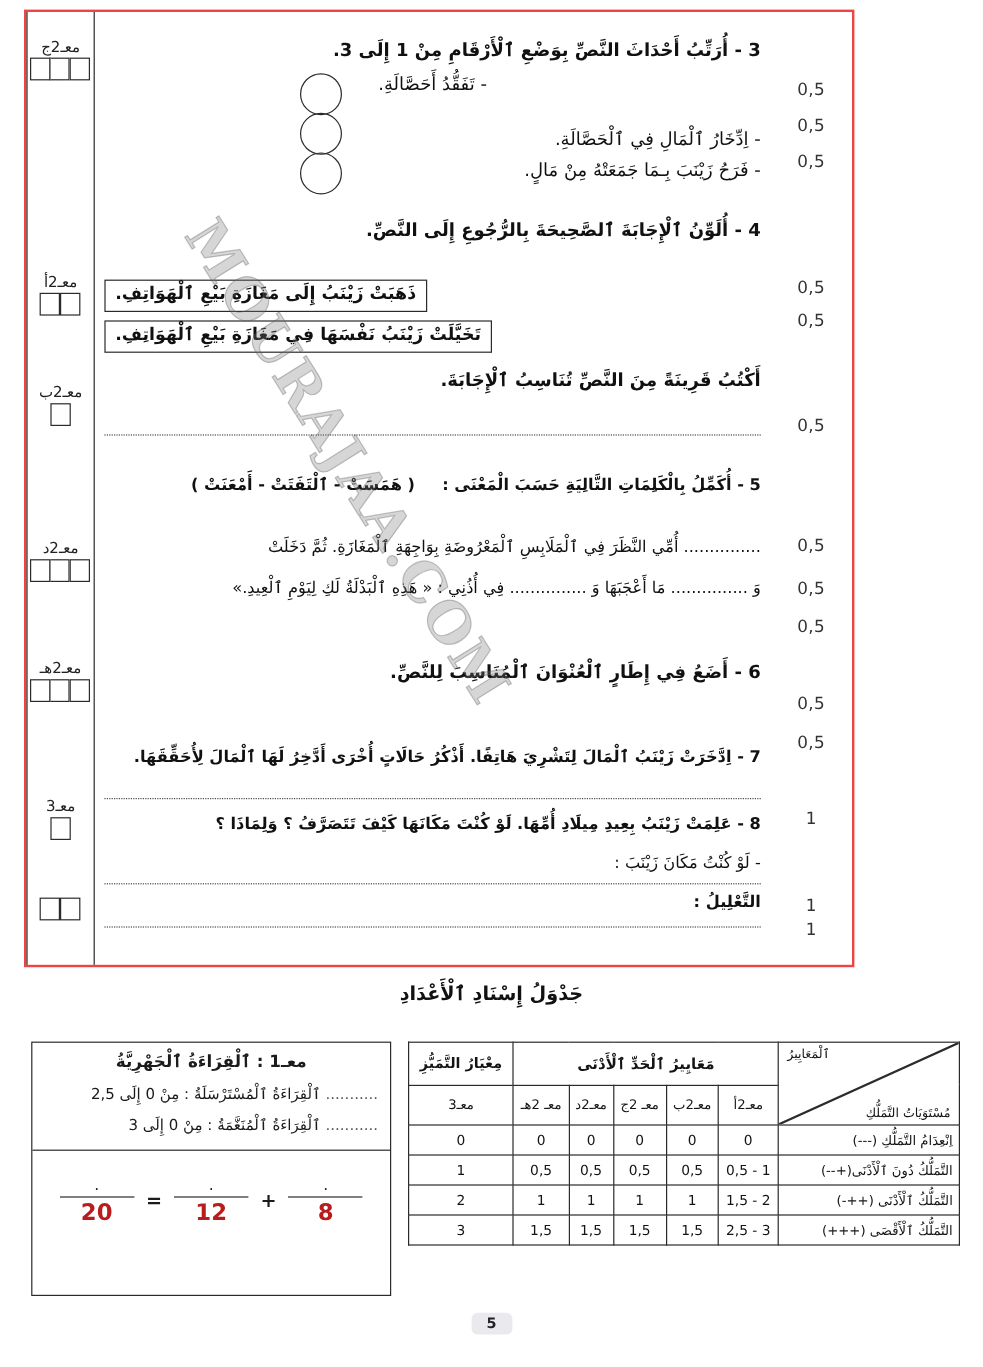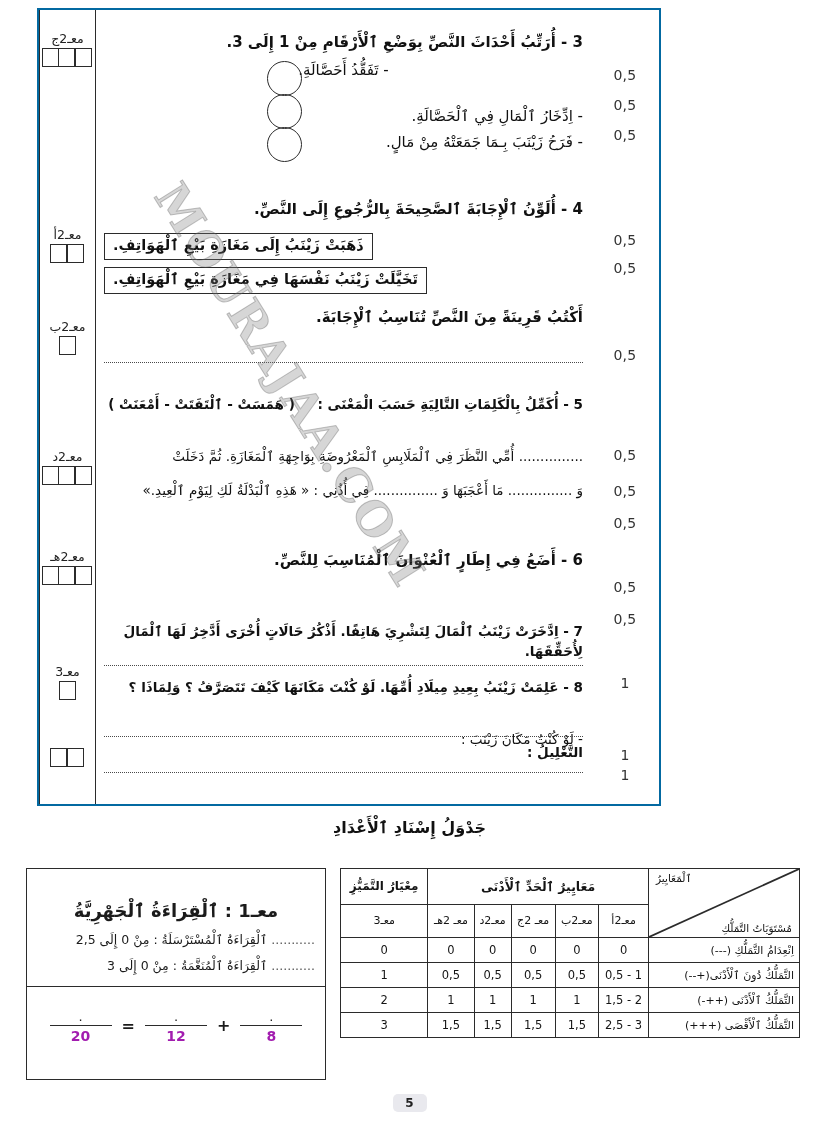--- a/index.html
+++ b/index.html
@@ -5,23 +5,23 @@
 <style>
   html,body{margin:0;padding:0;background:#ffffff;}
   body{
     width:819px;height:1139px;position:relative;overflow:hidden;
     font-family:"DejaVu Sans","Liberation Sans",sans-serif;
     color:#1b1b1b;
   }
 
   
   #exam-frame{
-    position:absolute;left:20px;top:8px;width:624px;height:798px;
-    border:2px solid #0369a1;box-sizing:border-box;
-    display:flex;flex-direction:row-reverse;margin-left:17px; 
+    position:absolute;left:20px;top:8px;width:692px;height:798px;
+    border:2px solid #ef4444;box-sizing:border-box;
+    display:flex;flex-direction:row-reverse; 
   }
   
   #criteria-col{
     width:56px;flex:0 0 56px;border-left:1.5px solid #2b2b2b;
     box-sizing:border-box;position:relative;
   }
   
   #questions-col{
     flex:1 1 auto;border-left:1.5px solid #2b2b2b;
     box-sizing:border-box;position:relative;padding:0;
@@ -96,40 +96,39 @@
   #grading-title{
     position:absolute;left:0;right:0;top:818px;text-align:center;
     font-size:16px;font-weight:bold;color:#111;
   }
 
   #score-box{
     position:absolute;left:26px;top:868px;width:300px;height:212px;
     border:1.6px solid #2b2b2b;box-sizing:border-box;background:#fff;
   }
   #score-box .sb-title{
-    text-align:center;font-size:18px;font-weight:bold;
+    text-align:center;font-size:14px;font-weight:bold;
     padding:7px 4px 6px 4px;
-    margin-top:24px;
   }
   #score-box .sb-line{
     font-size:12.5px;padding:5px 10px 5px 10px;text-align:right;
     line-height:1.3;
   }
   #score-box .sb-line .dots{color:#555;letter-spacing:1px;}
   #score-box .sb-sep{
     border-top:1.6px solid #2b2b2b;margin-top:6px;
   }
   #score-box .formula{
     display:flex;flex-direction:row;align-items:center;justify-content:center;
     gap:10px;padding-top:22px;direction:ltr;
   }
   .frac{display:inline-block;text-align:center;min-width:62px;}
   .frac .num{font-size:13px;height:15px;line-height:15px;color:#222;}
   .frac .bar{border-top:1.6px solid #2b2b2b;margin:1px 0 2px 0;}
-  .frac .den{font-size:14px;font-weight:bold;color:#a21caf;}
+  .frac .den{font-size:19px;font-weight:bold;color:#b91c1c;}
   .op{font-size:16px;font-weight:bold;padding-bottom:2px;}
 
   
   #grade-table{
     position:absolute;right:19px;top:868px;width:460px;
     border-collapse:collapse;direction:rtl;background:#fff;
   }
   #grade-table td,#grade-table th{
     border:1.4px solid #2b2b2b;text-align:center;
     font-size:11.5px;font-weight:normal;color:#141414;
@@ -231,21 +230,21 @@
     <div class="q" style="top:22px;">3 - أُرَتِّبُ أَحْدَاثَ النَّصِّ بِوَضْعِ ٱلْأَرْقَامِ مِنْ 1 إِلَى 3.</div>
     <div class="q plain" style="top:50px;text-align:center;">- تَفَقُّدُ أَحَصَّالَةِ.</div>
     <div class="q plain" style="top:96px;">- اِدِّخَارُ ٱلْمَالِ فِي ٱلْحَصَّالَةِ.</div>
     <div class="q plain" style="top:122px;">- فَرَحُ زَيْنَبَ بِـمَا جَمَعَتْهُ مِنْ مَالٍ.</div>
     <div class="circles" style="top:51px;left:171px;">
       <span></span>
       <span></span>
       <span></span>
     </div>
 
-    <div class="q" style="top:189px;">4 - أُلَوِّنُ ٱلْإِجَابَةَ ٱلصَّحِيحَةَ بِالرُّجُوعِ إِلَى النَّصِّ.</div>
+    <div class="q" style="top:172px;">4 - أُلَوِّنُ ٱلْإِجَابَةَ ٱلصَّحِيحَةَ بِالرُّجُوعِ إِلَى النَّصِّ.</div>
     <div class="q center" style="top:223px;">
       <span class="answer-box">ذَهَبَتْ زَيْنَبُ إِلَى مَغَازَةِ بَيْعِ ٱلْهَوَاتِفِ.</span>
     </div>
     <div class="q center" style="top:257px;">
       <span class="answer-box">تَخَيَّلَتْ زَيْنَبُ نَفْسَهَا فِي مَغَازَةِ بَيْعِ ٱلْهَوَاتِفِ.</span>
     </div>
 
     <div class="q" style="top:297px;">أَكْتُبُ قَرِينَةً مِنَ النَّصِّ تُنَاسِبُ ٱلْإِجَابَةَ.</div>
     <div class="dotline" style="top:352px;"></div>
 
@@ -255,21 +254,21 @@
     </div>
     <div class="q plain small" style="top:471px;">وَ ............... مَا أَعْجَبَهَا وَ ............... فِي أُذُنِي : « هَذِهِ ٱلْبَدْلَةُ لَكِ لِيَوْمِ ٱلْعِيدِ.»</div>
     <div class="q plain small" style="top:437px;">............... أُمِّي النَّظَرَ فِي ٱلْمَلَابِسِ ٱلْمَعْرُوضَةِ بِوَاجِهَةِ ٱلْمَغَازَةِ. ثُمَّ دَخَلَتْ</div>
 
     <div class="q" style="top:540px;">6 - أَضَعُ فِي إِطَارٍ ٱلْعُنْوَانَ ٱلْمُنَاسِبَ لِلنَّصِّ.</div>
 
     <div class="q small" style="top:612px;">7 - اِدَّخَرَتْ زَيْنَبُ ٱلْمَالَ لِتَشْرِيَ هَاتِفًا. أَذْكُرُ حَالَاتٍ أُخْرَى أَدَّخِرُ لَهَا ٱلْمَالَ لِأُحَقِّقَهَا.</div>
     <div class="dotline" style="top:655px;"></div>
 
     <div class="q small" style="top:668px;">8 - عَلِمَتْ زَيْنَبُ بِعِيدِ مِيلَادِ أُمِّهَا. لَوْ كُنْتَ مَكَانَهَا كَيْفَ تَتَصَرَّفُ ؟ وَلِمَاذَا ؟</div>
-    <div class="q plain small" style="top:720px;">- لَوْ كُنْتُ مَكَانَ زَيْنَبَ :</div>
+    <div class="q plain small" style="top:700px;">- لَوْ كُنْتُ مَكَانَ زَيْنَبَ :</div>
     <div class="dotline" style="top:726px;"></div>
     <div class="q small" style="top:733px;">التَّعْلِيلُ :</div>
     <div class="dotline" style="top:762px;"></div>
   </div>
 
   <div id="marks-col">
     <div class="mark" style="top:57px;">0,5</div>
     <div class="mark" style="top:87px;">0,5</div>
     <div class="mark" style="top:117px;">0,5</div>
 

